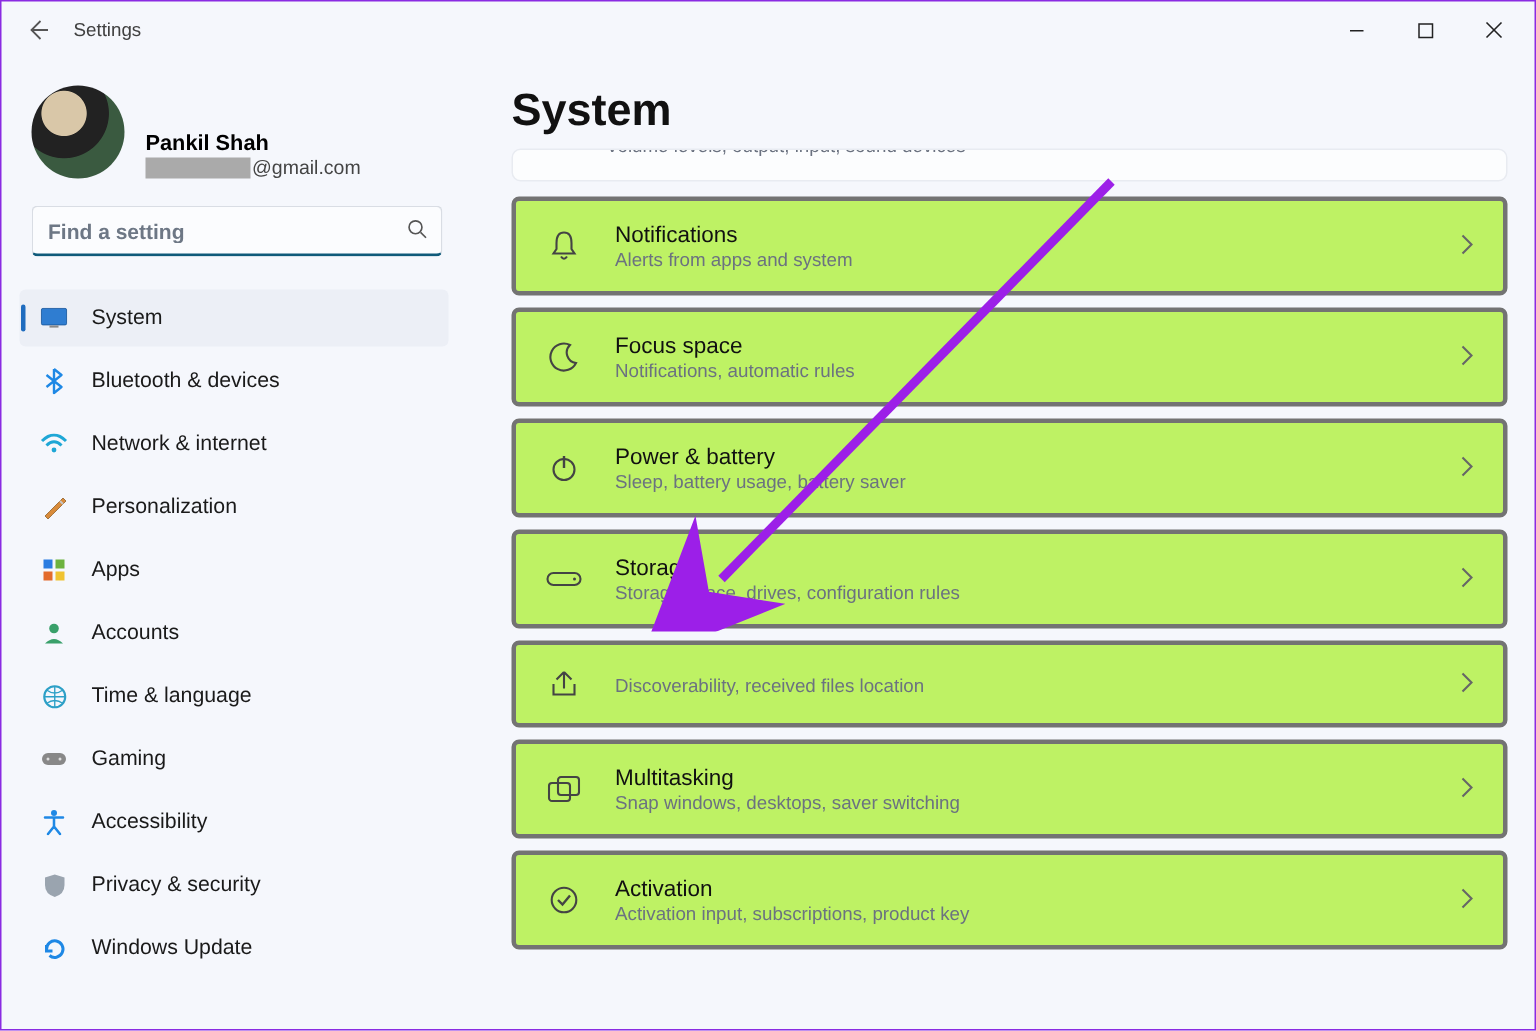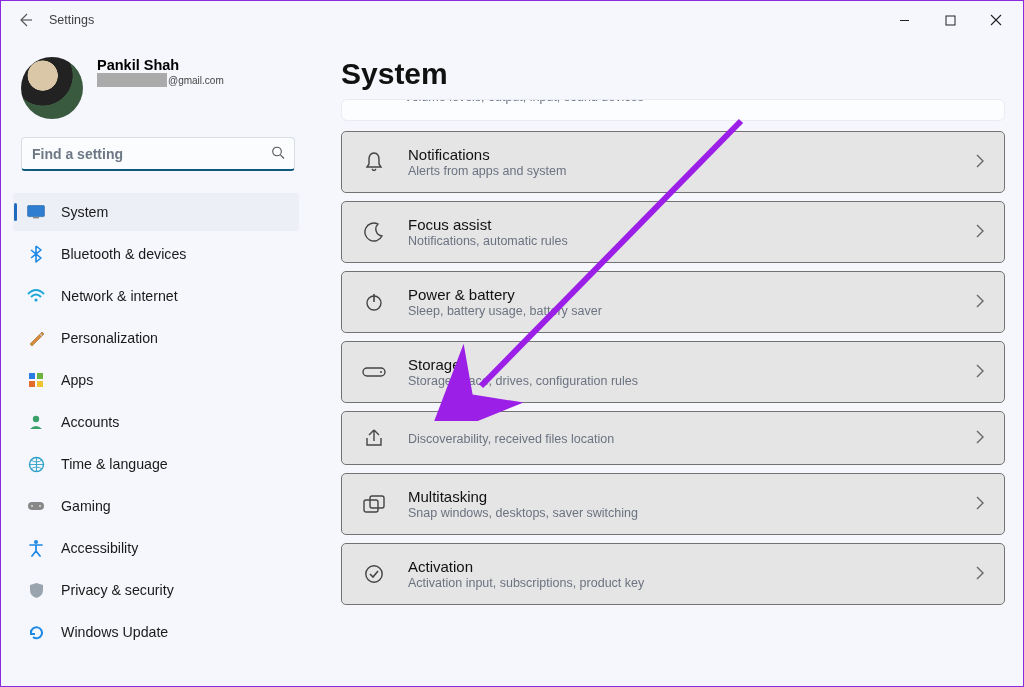--- a/index.html
+++ b/index.html
@@ -37,28 +37,28 @@
     width:46px; height:34px;
     display:flex; align-items:center; justify-content:center;
     color:#222;
     font-size:11px;
   }
   .layout { display:flex; height: calc(687px - 38px); }
   .sidebar {
     width: 308px;
     padding: 12px 10px 0 16px;
   }
-  .profile { display:flex; align-items:flex-start; gap:14px; margin: 6px 0 18px 4px; }
+  .profile { display:flex; align-items:flex-end; gap:14px; margin: 6px 0 18px 4px; }
   .avatar {
     width:62px; height:62px; border-radius:50%;
     background: radial-gradient(circle at 35% 30%, #d9c7a8 0 25%, #222 26% 50%, #3a5a40 51% 100%);
     background-size:cover;
   }
   .prof-name { font-size:14.5px; font-weight:600; }
-  .prof-email { font-size:10px; color:#444; display:flex; align-items:center; }
+  .prof-email { font-size:13px; color:#444; display:flex; align-items:center; }
   .redact { display:inline-block; width:70px; height:14px; background:#aaa; margin-right:1px;}
   .search-wrap {
     position:relative;
     margin: 0 4px 22px 4px;
   }
   .search-input {
     width:100%; height:34px;
     background:#fbfcfe;
     border:1px solid #d9dde4;
     border-bottom: 2px solid #0f5a7a;
@@ -109,22 +109,22 @@
     border-radius:6px;
     height:22px;
     padding: 0 22px;
     font-size:12.5px; color:#6b7280;
     display:flex; align-items:flex-start;
     margin-bottom:10px;
     overflow:hidden;
   }
   .partial-inner{ transform: translateY(-10px); margin-left:40px;}
   .card {
-    background:#e5e5e5;
-    border:1px solid #737373;
+    background:#bef264;
+    border:3px solid #737373;
     border-radius:5px;
     padding: 14px 20px;
     display:flex; align-items:center;
     margin-bottom:8px;
   }
   .card-ico {
     width:24px; height:24px;
     margin-right: 22px;
     color:#3a3f47;
     display:flex; align-items:center; justify-content:center;
@@ -323,21 +323,21 @@
           </svg></span>
     </div>
 
     <div class="card">
       <span class="card-ico">
           <svg width="20" height="20" viewBox="0 0 20 20">
             <path d="M14 2 A9 9 0 1 0 18 14 A7 7 0 0 1 14 2 Z" fill="none" stroke="#444" stroke-width="1.4"></path>
           </svg>
         </span>
       <div class="card-body">
-        <div class="card-title">Focus assist</div>
+        <div class="card-title">Focus space</div>
         <div class="card-sub">Notifications, automatic rules</div>
       </div>
       <span class="chev"><svg width="8" height="14" viewBox="0 0 8 14">
             <path d="M1 1 L7 7 L1 13" fill="none" stroke="#666" stroke-width="1.4"></path>
           </svg></span>
     </div>
 
     <div class="card">
       <span class="card-ico">
           <svg width="20" height="20" viewBox="0 0 20 20">

